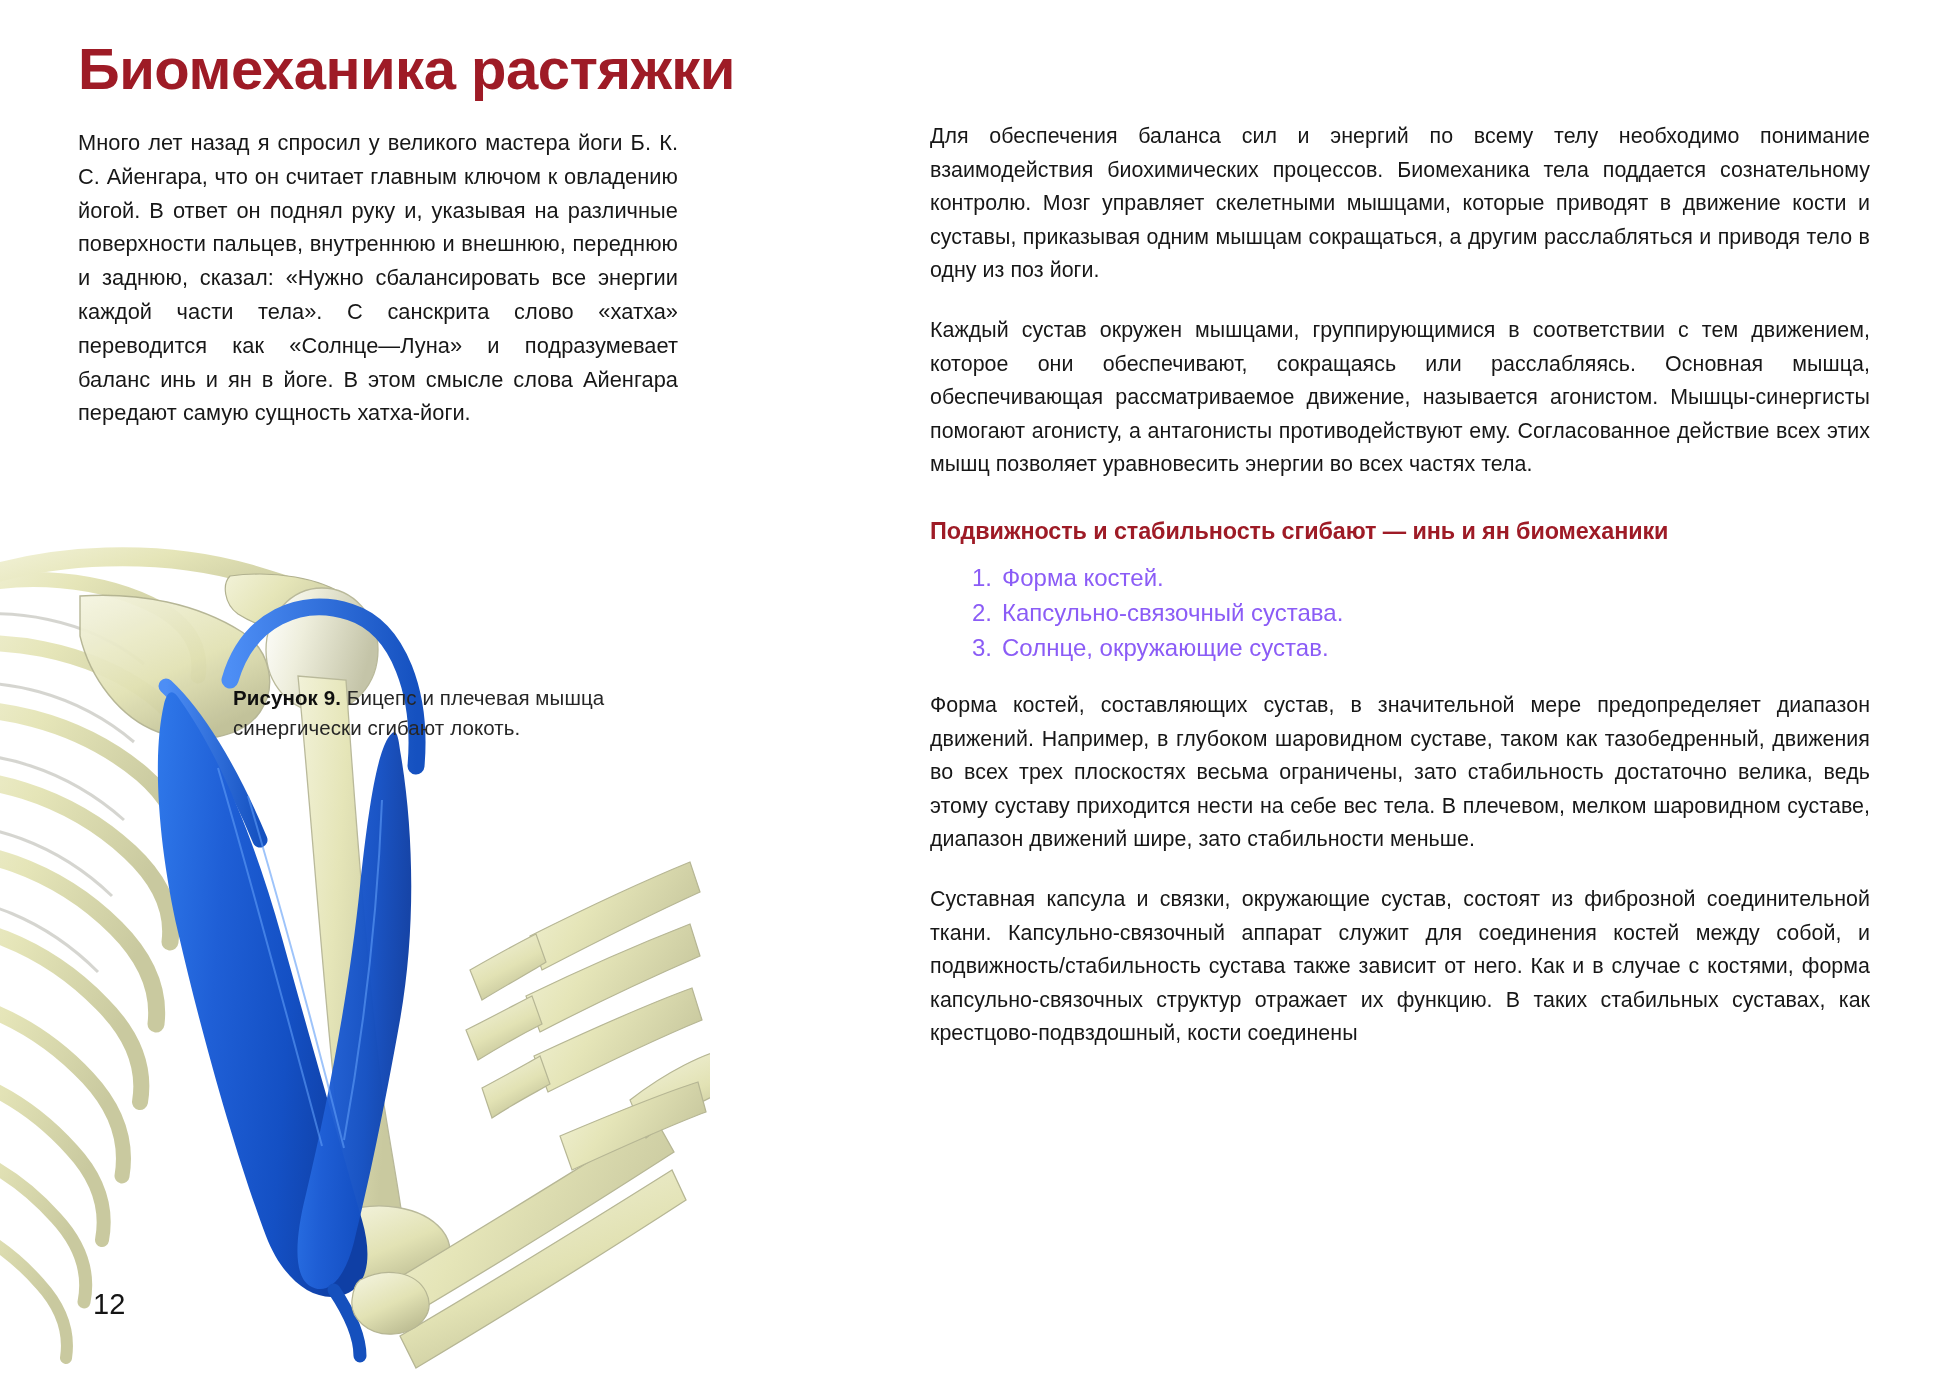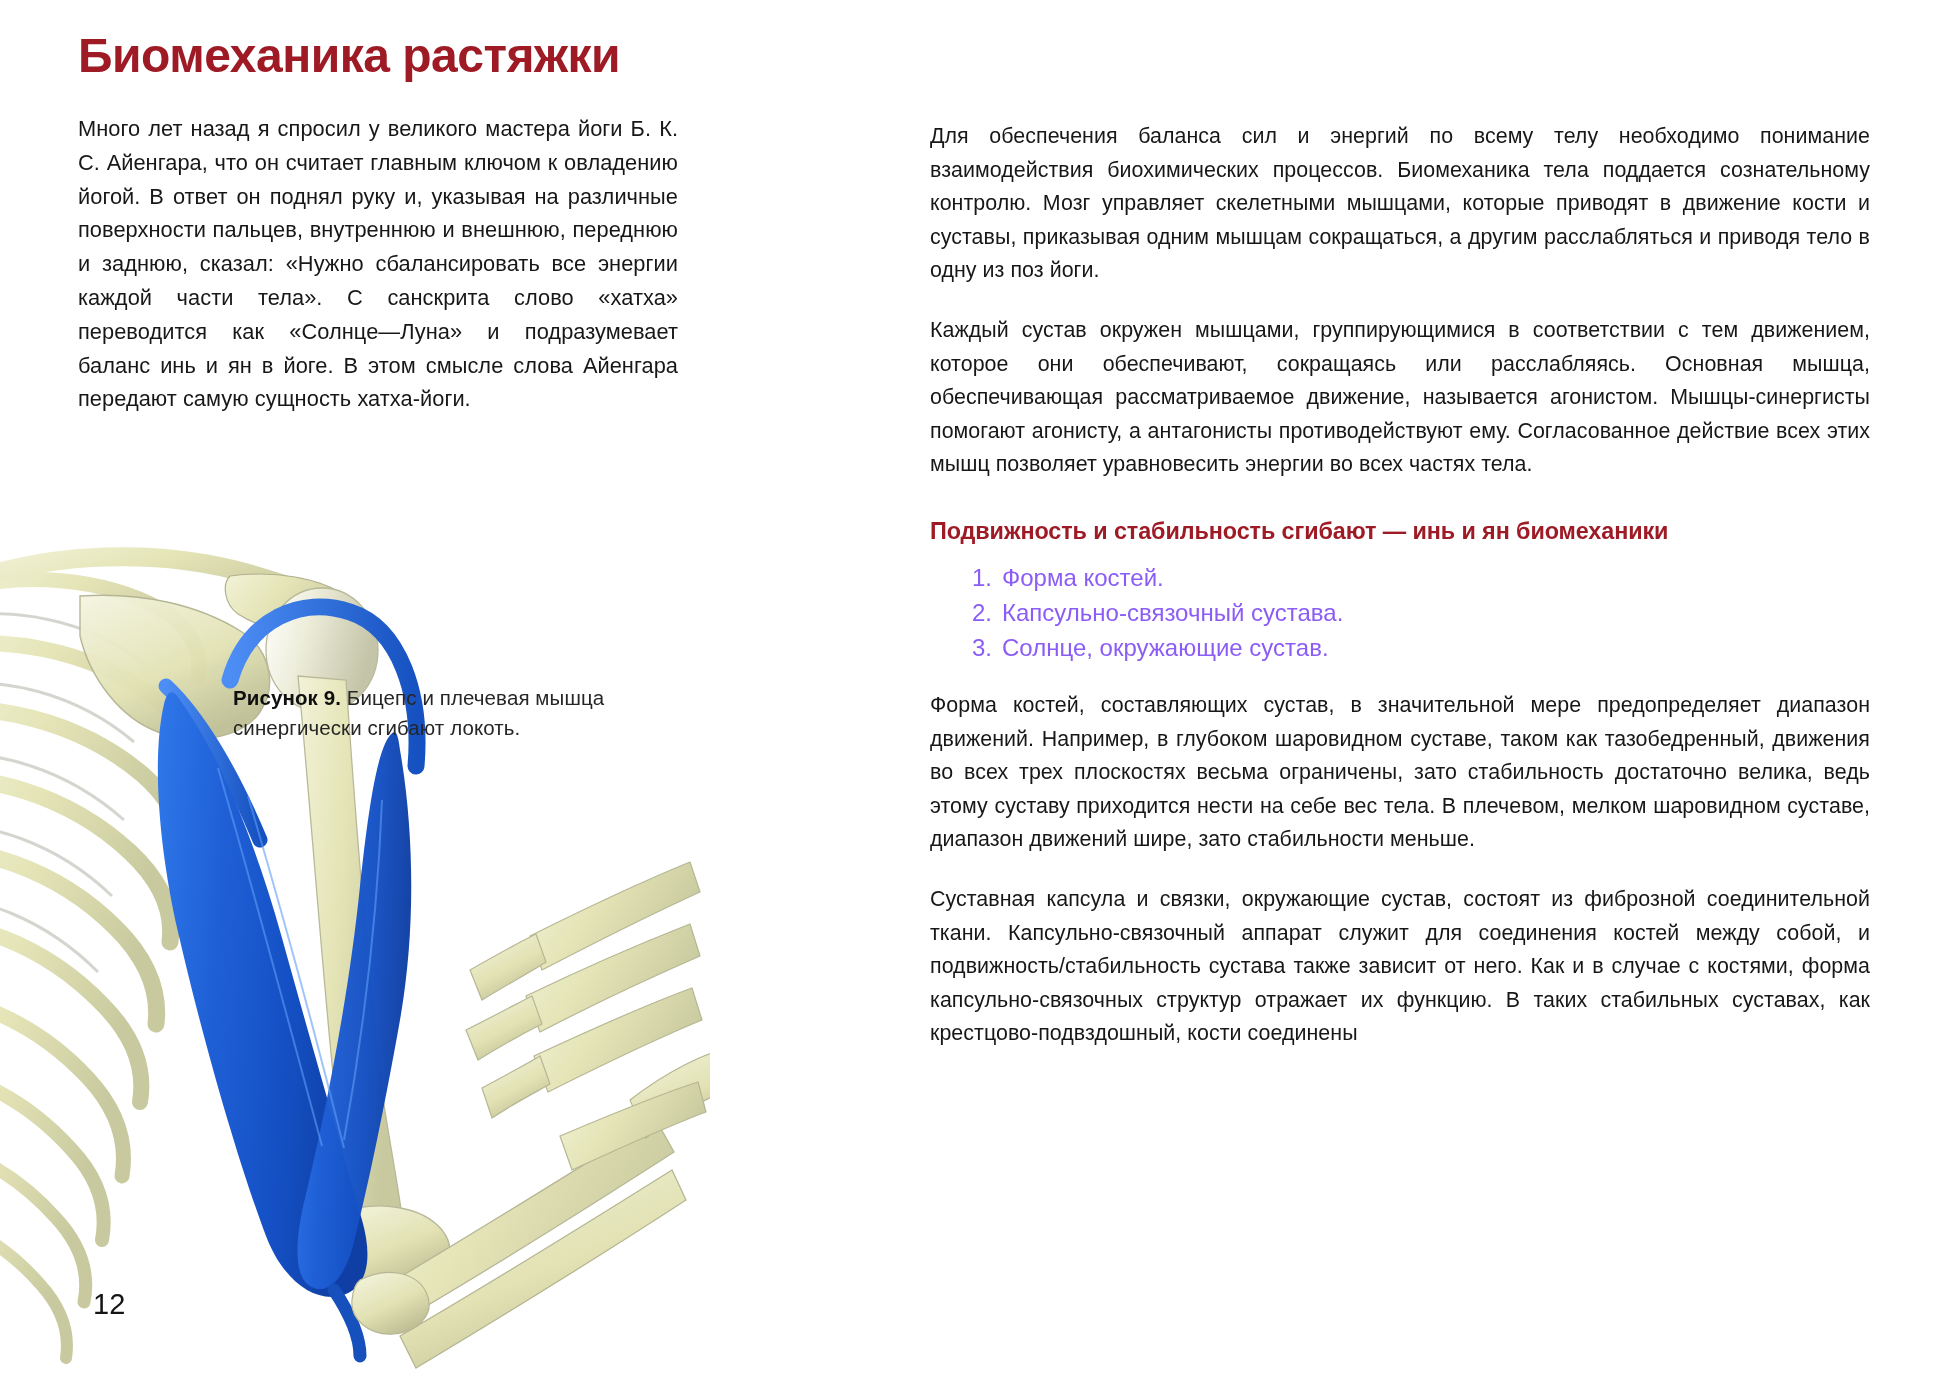--- a/index.html
+++ b/index.html
@@ -20,32 +20,32 @@
     position: absolute;
     inset: 0;
     background: #ffffff;
   }
 
   
   .page-title {
     position: absolute;
     left: 78px;
     top: -4px;
-    font-size: 48px;
+    font-size: 58px;
     font-weight: bold;
     letter-spacing: -0.5px;
     color: #9e1b26;
     white-space: nowrap;
   }
 
   
   .col-left {
     position: absolute;
     left: 78px;
-    top: 112px;
+    top: 126px;
     width: 600px;
   }
   .col-right {
     position: absolute;
     left: 930px;
     top: 120px;
     width: 940px;
   }
 
   p.body {

